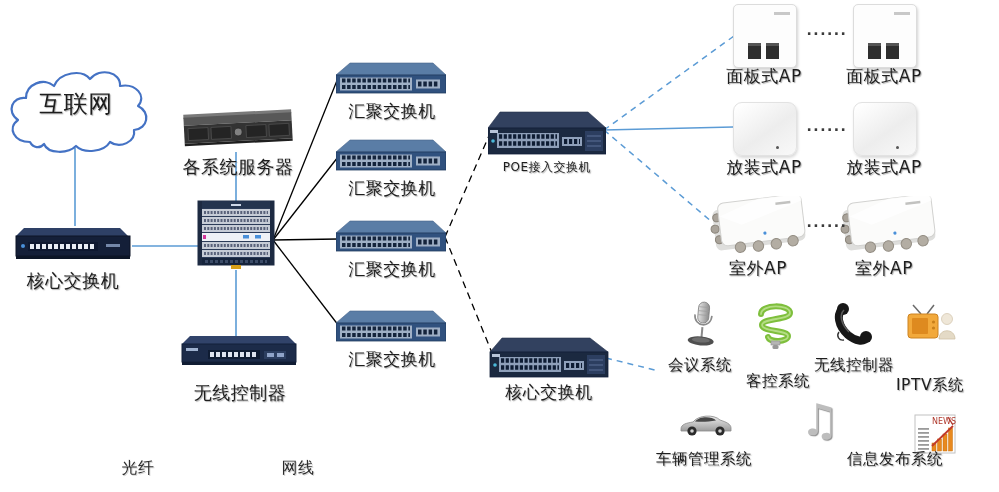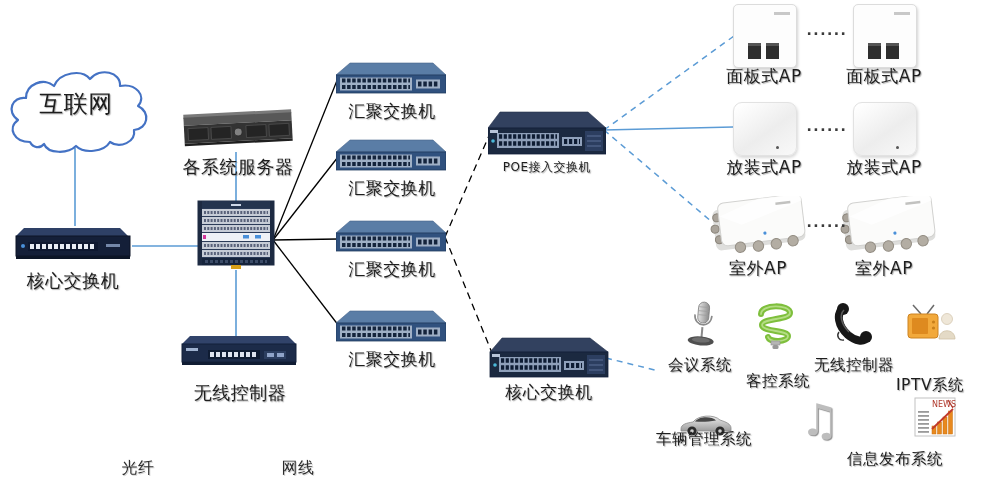--- a/index.html
+++ b/index.html
@@ -363,37 +363,37 @@
       </defs>
       <path d="M3,19 C3,14 9,13 15,12 C20,5 36,4 42,10 C48,12 53,14 53,18 L53,21 L3,21 Z" fill="url(#carg)" stroke="#8a8a8a" stroke-width="0.8"></path>
       <path d="M17,11.5 C21,6 34,6 38,10.5 C30,12 23,12 17,11.5 Z" fill="#474747"></path>
       <circle cx="14" cy="21" r="4.6" fill="#2b2b2b"></circle>
         <circle cx="14" cy="21" r="1.8" fill="#cfcfcf"></circle>
       <circle cx="42" cy="21" r="4.6" fill="#2b2b2b"></circle>
         <circle cx="42" cy="21" r="1.8" fill="#cfcfcf"></circle>
     </svg>
   </div>
   <div class="music-glyph" style="left:800px;top:398px">♫</div>
-  <div class="abs" style="left:912px;top:396px">
+  <div class="abs" style="left:912px;top:413px">
     <svg width="46" height="44" viewBox="0 0 46 44">
       <rect x="3" y="2" width="40" height="38" fill="#ffffff" stroke="#c2c2c2"></rect>
       <text x="20" y="11" font-size="8" fill="#b03a2e" font-family="DejaVu Sans, sans-serif">NEWS</text>
       <line x1="36" y1="4" x2="41" y2="12" stroke="#b03a2e" stroke-width="1.4"></line>
       <rect x="6" y="15" width="11" height="1.8" fill="#9a9a9a"></rect>
       <rect x="6" y="19" width="11" height="1.8" fill="#9a9a9a"></rect>
       <rect x="6" y="23" width="11" height="1.8" fill="#9a9a9a"></rect>
       <rect x="6" y="27" width="11" height="1.8" fill="#9a9a9a"></rect>
       <rect x="6" y="31" width="11" height="1.8" fill="#9a9a9a"></rect>
       <rect x="6" y="35" width="11" height="1.8" fill="#9a9a9a"></rect>
       <rect x="20" y="30" width="4" height="8" fill="#e8891f" stroke="#c87010" stroke-width="0.5"></rect>
       <rect x="25.5" y="26" width="4" height="12" fill="#e8891f" stroke="#c87010" stroke-width="0.5"></rect>
       <rect x="31" y="21" width="4" height="17" fill="#e8891f" stroke="#c87010" stroke-width="0.5"></rect>
       <rect x="36.5" y="15" width="4" height="23" fill="#e8891f" stroke="#c87010" stroke-width="0.5"></rect>
       <line x1="20" y1="33" x2="41" y2="13" stroke="#c0392b" stroke-width="1.8"></line>
     </svg>
   </div>
-  <div class="lbl lbl-sys" style="left:648px;top:430px;width:112px">车辆管理系统</div>
+  <div class="lbl lbl-sys" style="left:648px;top:450px;width:112px">车辆管理系统</div>
   <div class="lbl lbl-sys" style="left:839px;top:450px;width:112px">信息发布系统</div>
 
   <div class="lbl lbl-legend" style="left:103px;top:458px;width:70px">光纤</div>
   <div class="lbl lbl-legend" style="left:263px;top:458px;width:70px">网线</div>
 
 </div>
 
 </body></html>

